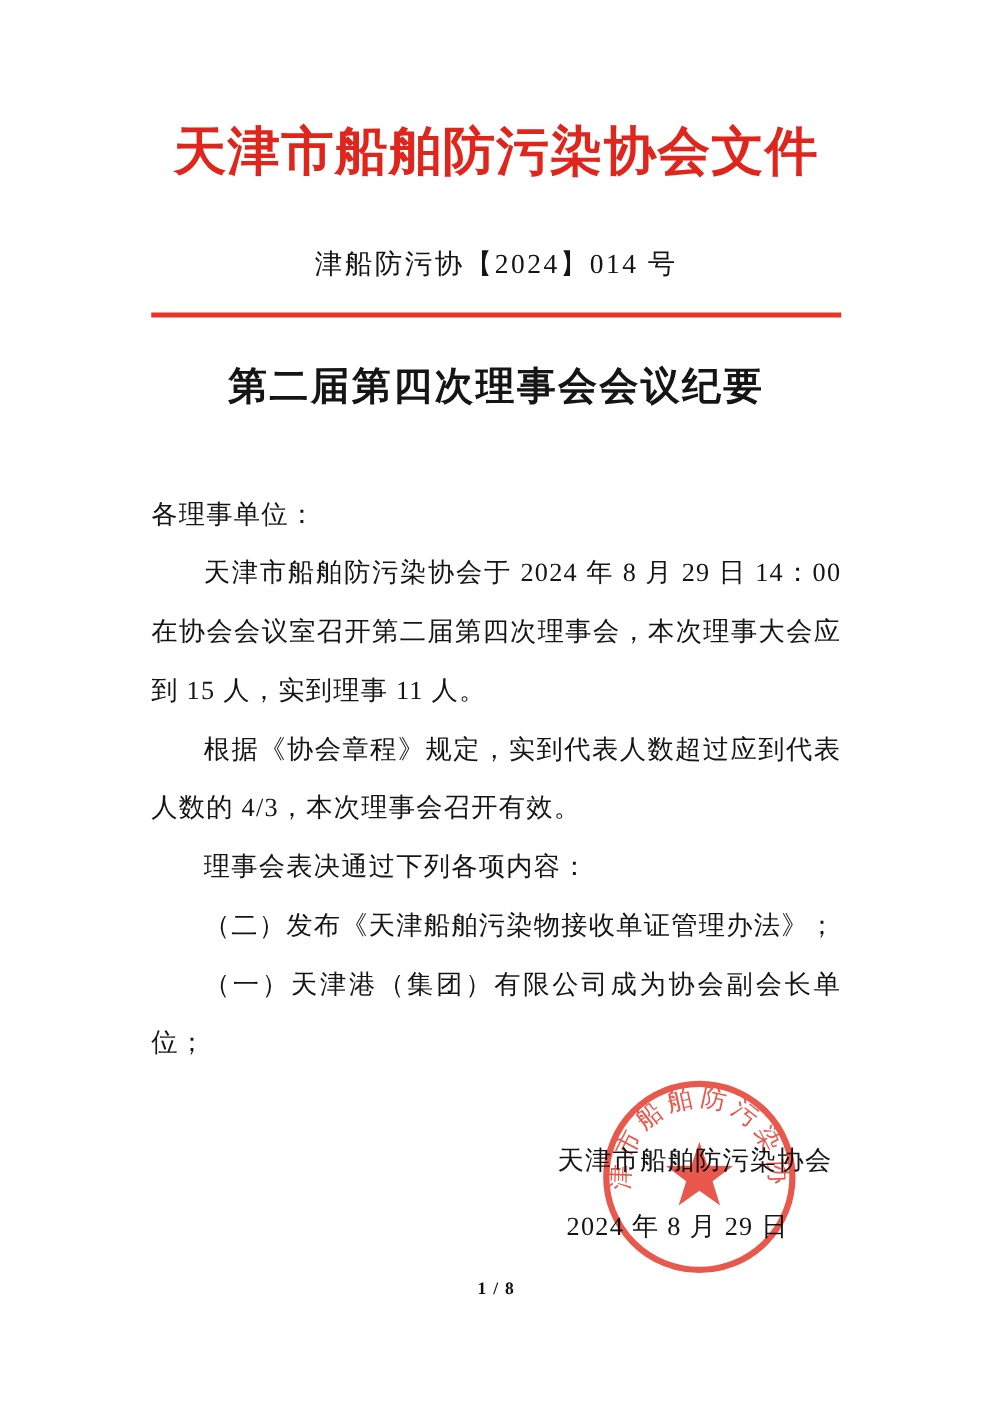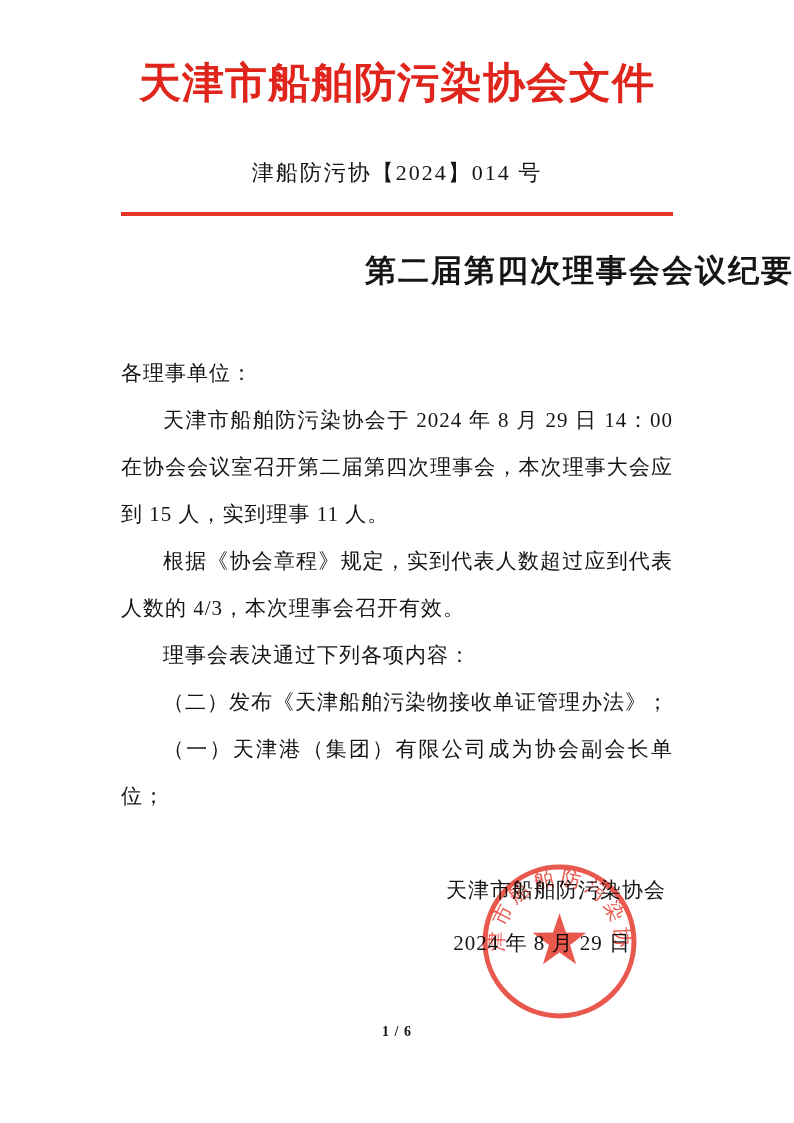--- a/index.html
+++ b/index.html
@@ -16,21 +16,21 @@
     background: #ffffff;
     position: relative;
     overflow: hidden;
     font-family: "Liberation Serif", serif;
     color: var(--text-color);
   }
   .page {
     position: relative;
     width: 794px;
     height: 1123px;
-    padding-top: 60px;
+    padding-top: 98px;
   }
   .org-title {
     margin: 0;
     text-align: center;
     font-size: 42px;
     line-height: 46px;
     font-weight: bold;
     letter-spacing: 1px;
     color: var(--title-red);
     font-family: "Liberation Sans", sans-serif;
@@ -44,21 +44,21 @@
     color: var(--text-color);
   }
   .red-rule {
     width: 552px;
     height: 4px;
     margin: 24px auto 0 auto;
     background: var(--rule-red);
   }
   .doc-title {
     margin: 34px 0 0 0;
-    text-align: right;
+    text-align: center;
     font-size: 31px;
     font-weight: bold;
     letter-spacing: 2px;
     color: var(--text-color);
   }
   .body-block {
     width: 552px;
     margin: 58px auto 0 auto;
     font-size: 21px;
     line-height: 47px;
@@ -132,15 +132,15 @@
 
   <svg class="seal" viewBox="0 0 160 160" xmlns="http://www.w3.org/2000/svg" aria-hidden="true">
     <circle cx="80" cy="80" r="74" fill="none" stroke="#e8493e" stroke-width="5"></circle>
     <polygon points="80,52 86.5,71.1 106.6,71.3 90.5,83.4 96.5,102.7 80,91 63.5,102.7 69.5,83.4 53.4,71.3 73.5,71.1" fill="#e8493e"></polygon>
     <path id="sealArc" d="M 27.4,99.2 A 56,56 0 1 1 132.6,99.2" fill="none"></path>
     <text class="seal-text" text-anchor="middle">
       <textPath href="#sealArc" startOffset="50%">天津市船舶防污染协会</textPath>
     </text>
   </svg>
 
-  <div class="page-number">1 / 6</div>
+  <div class="page-number">1 / 8</div>
 
 </div>
 
 </body></html>

